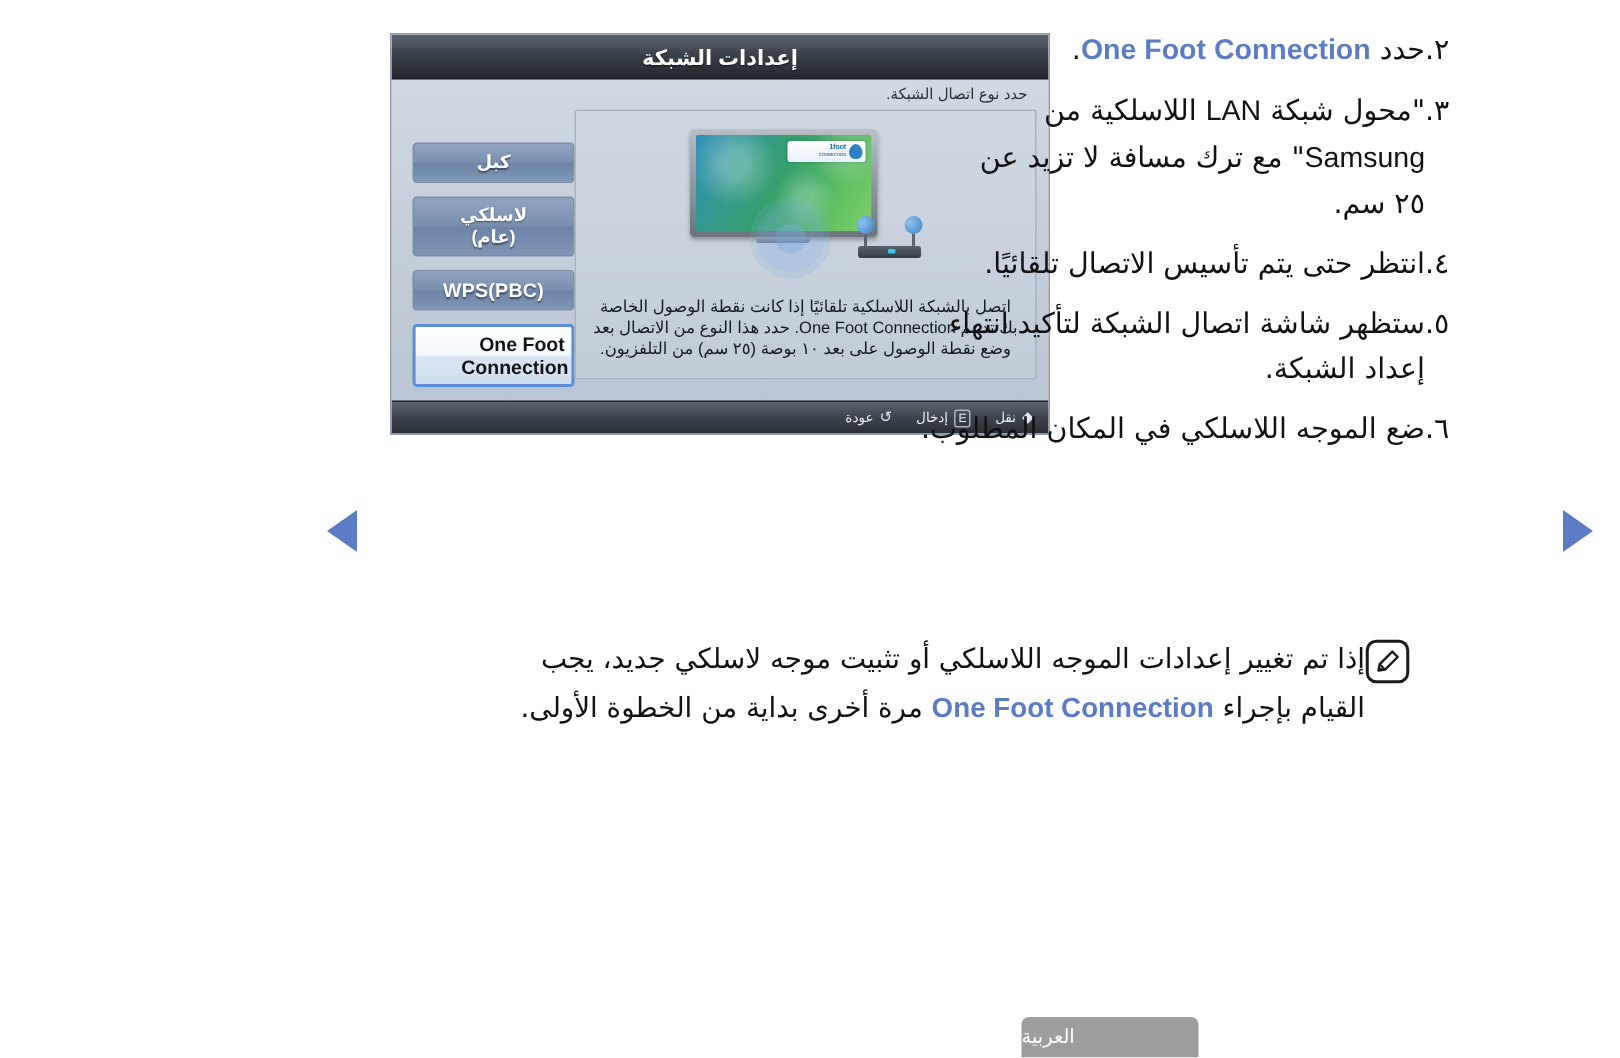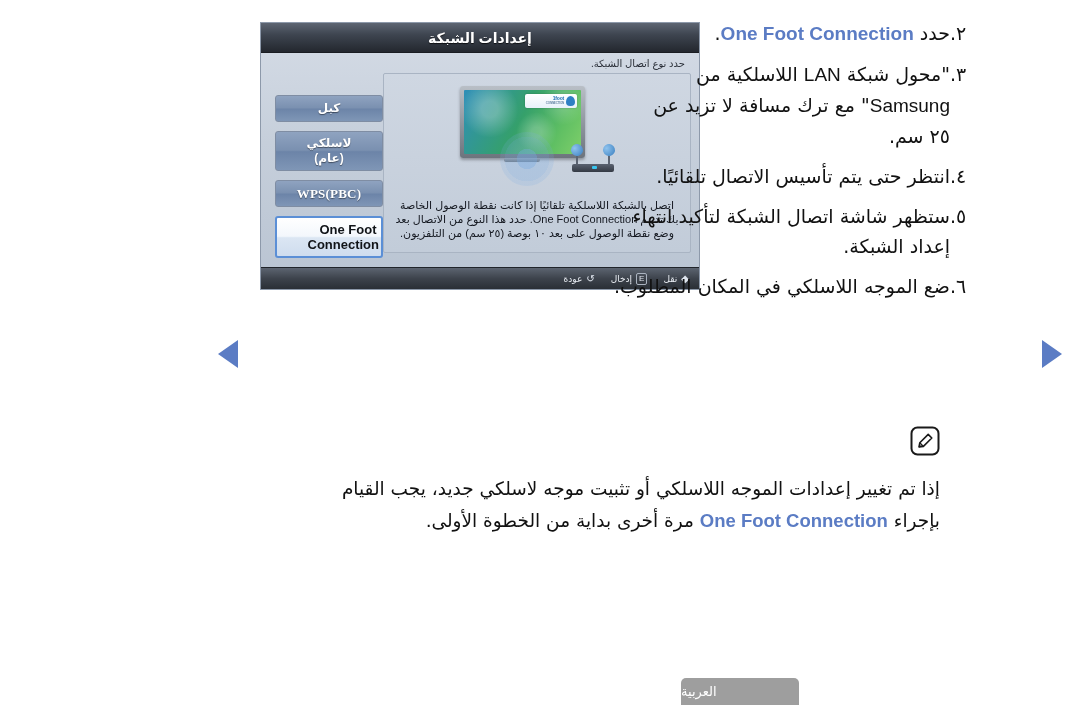--- a/index.html
+++ b/index.html
@@ -73,21 +73,21 @@
     background: linear-gradient(180deg, #8fa3c0 0%, #7a90b0 48%, #6c84a8 52%, #7f96b6 100%);
     color: #ffffff;
     font-size: 12px;
     font-weight: bold;
     text-align: center;
     padding: 5px 2px;
     line-height: 15px;
     text-shadow: 0 1px 1px rgba(0,0,0,.45);
   }
   .osd-btn.two-line { padding: 4px 2px; }
-  .osd-btn.latin { font-size: 13px; letter-spacing: .2px; font-family: Liberation Serif, serif; }
+  .osd-btn.latin { font-size: 13px; letter-spacing: .2px; }
 
   .osd-btn.selected {
     background: linear-gradient(180deg, #ffffff 0%, #f3f7fc 48%, #dbe6f3 52%, #cfddee 100%);
     border: 2px solid #5b8fd6;
     color: #111418;
     text-shadow: none;
     font-size: 13px;
     padding-left: 40px;
   }
 
@@ -315,23 +315,23 @@
   #note {
     position: absolute;
     right: 140px;
     left: 140px;
     top: 424px;
     direction: rtl;
     text-align: right;
   }
   #note-row {
     display: flex;
-    flex-direction: column;
+    flex-direction: row;
     align-items: flex-start;
-    gap: 17px;
+    gap: 0;
   }
   #note-icon {
     flex: 0 0 30px;
     width: 30px; height: 30px;
     margin-top: 2px;
   }
   #note-text {
     flex: 1 1 auto;
     font-size: 18.5px;
     line-height: 32px;

